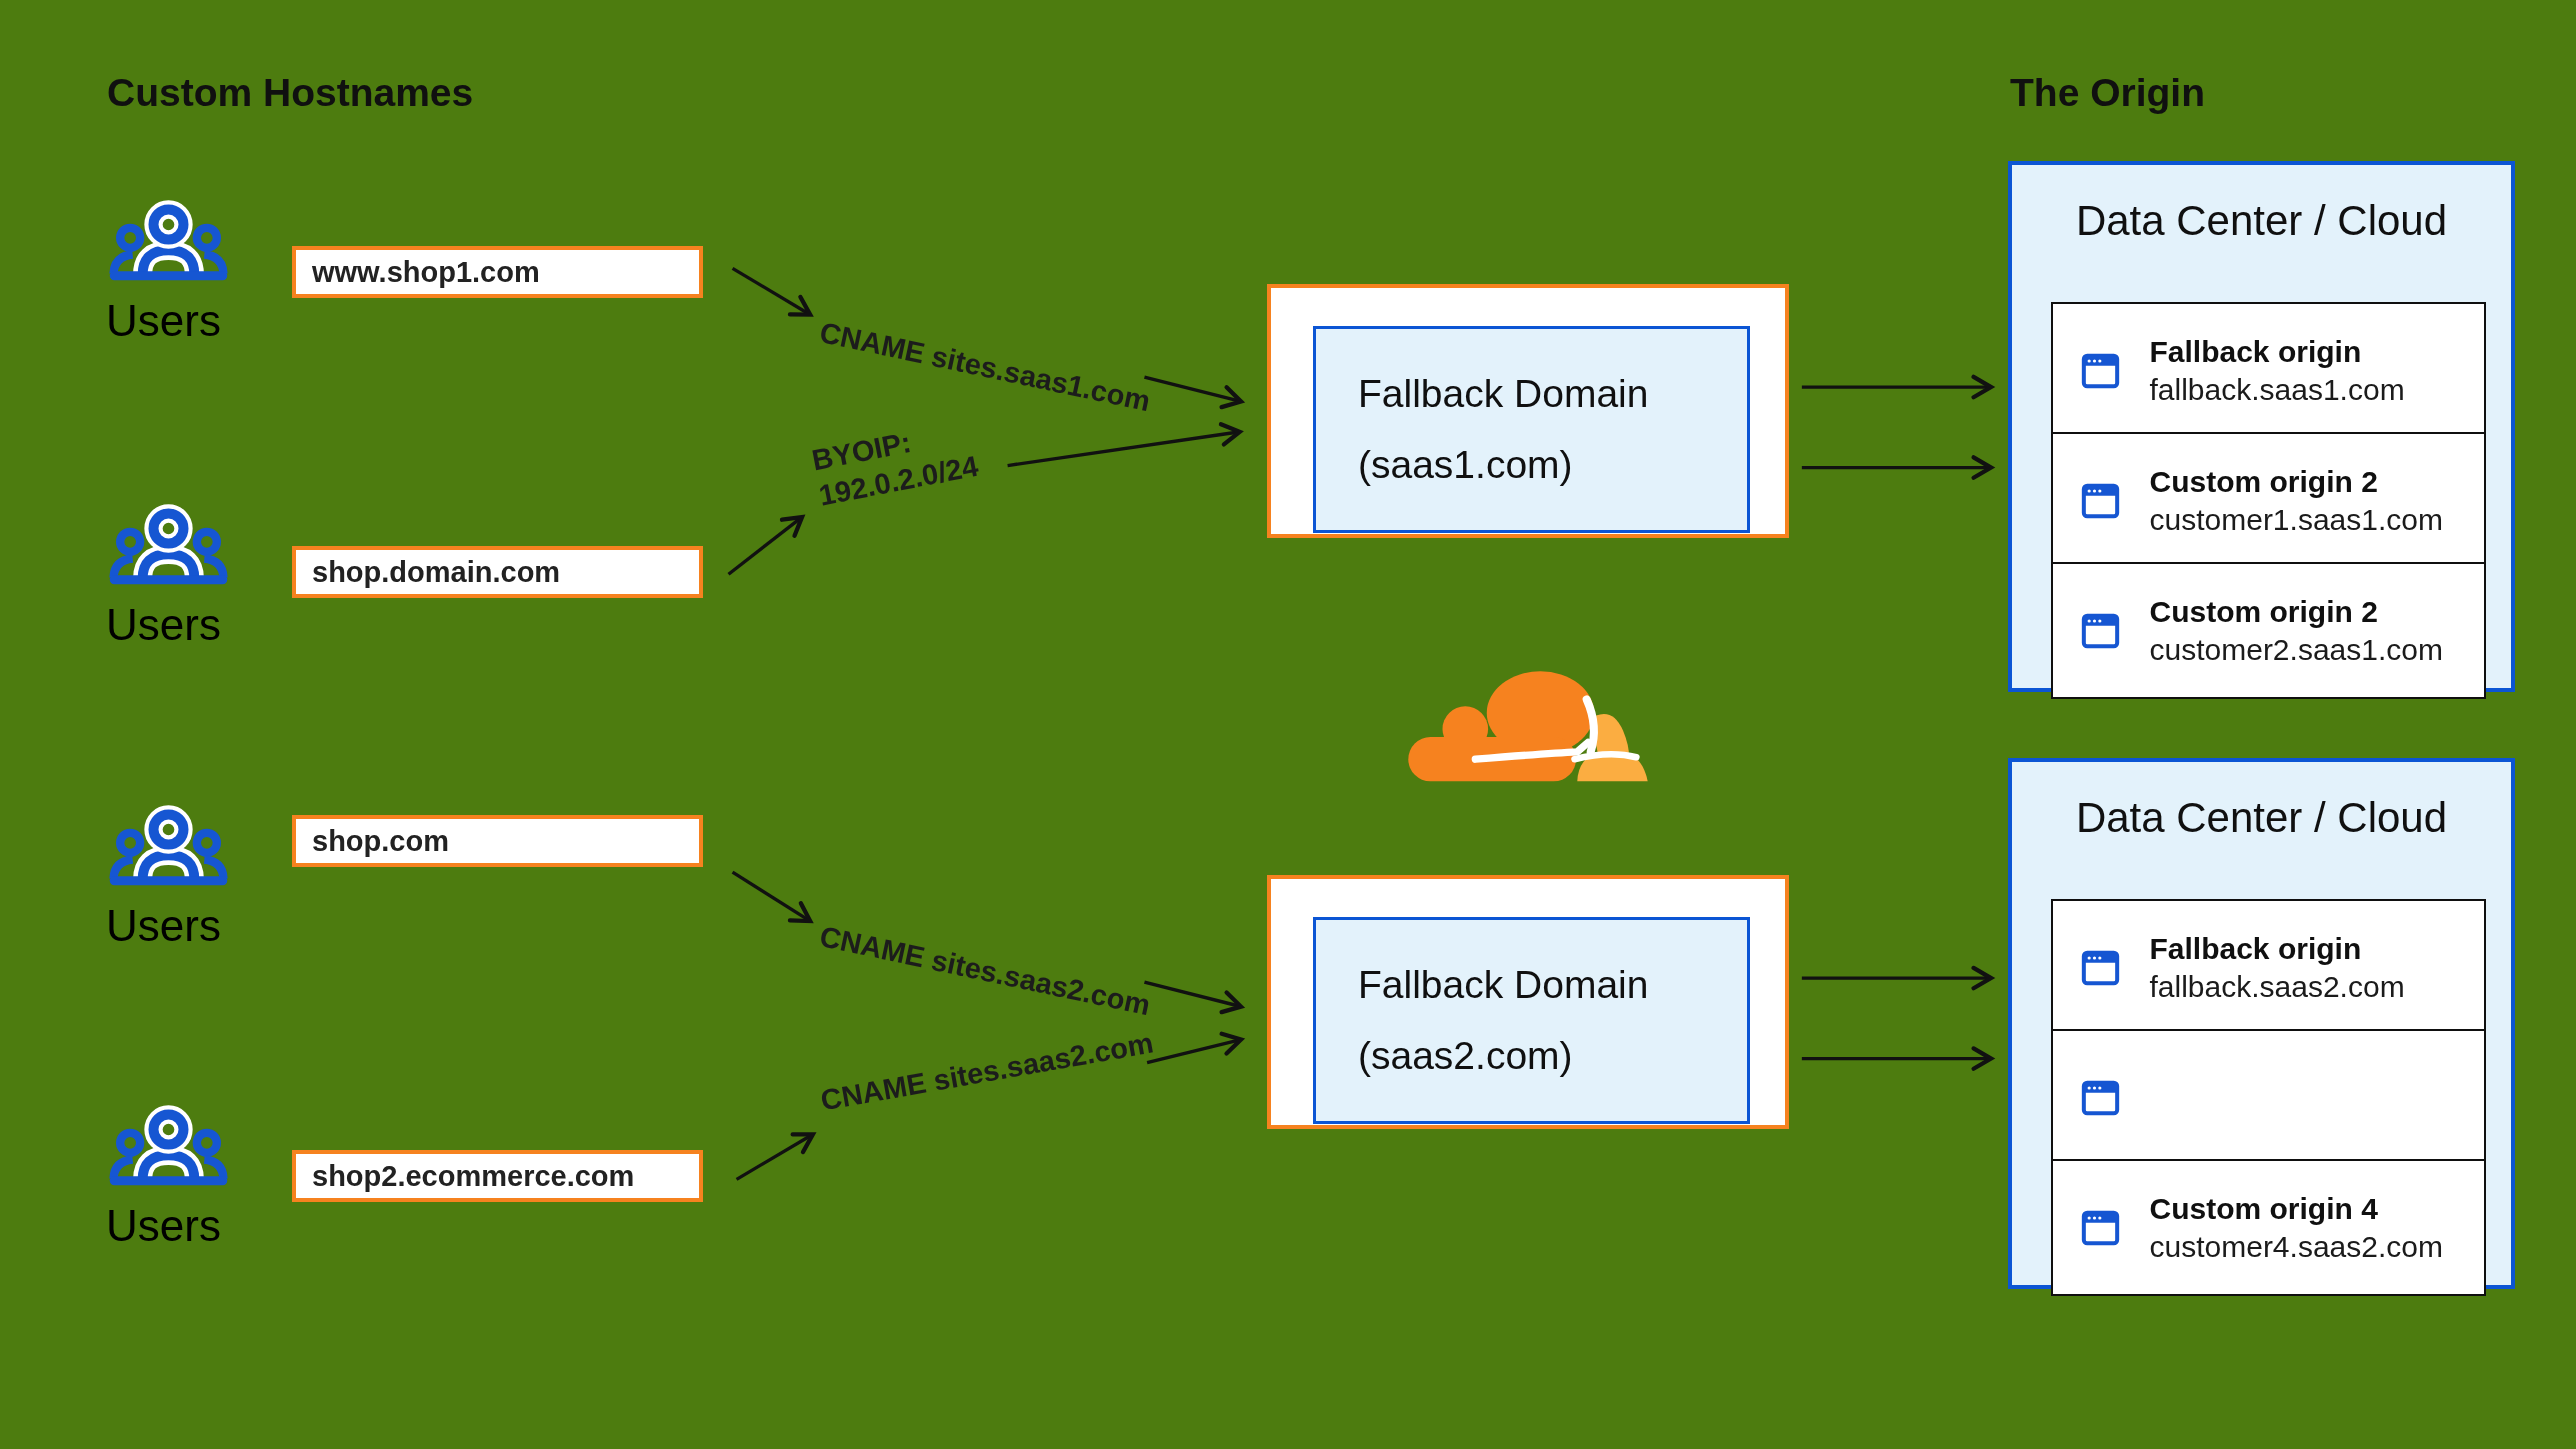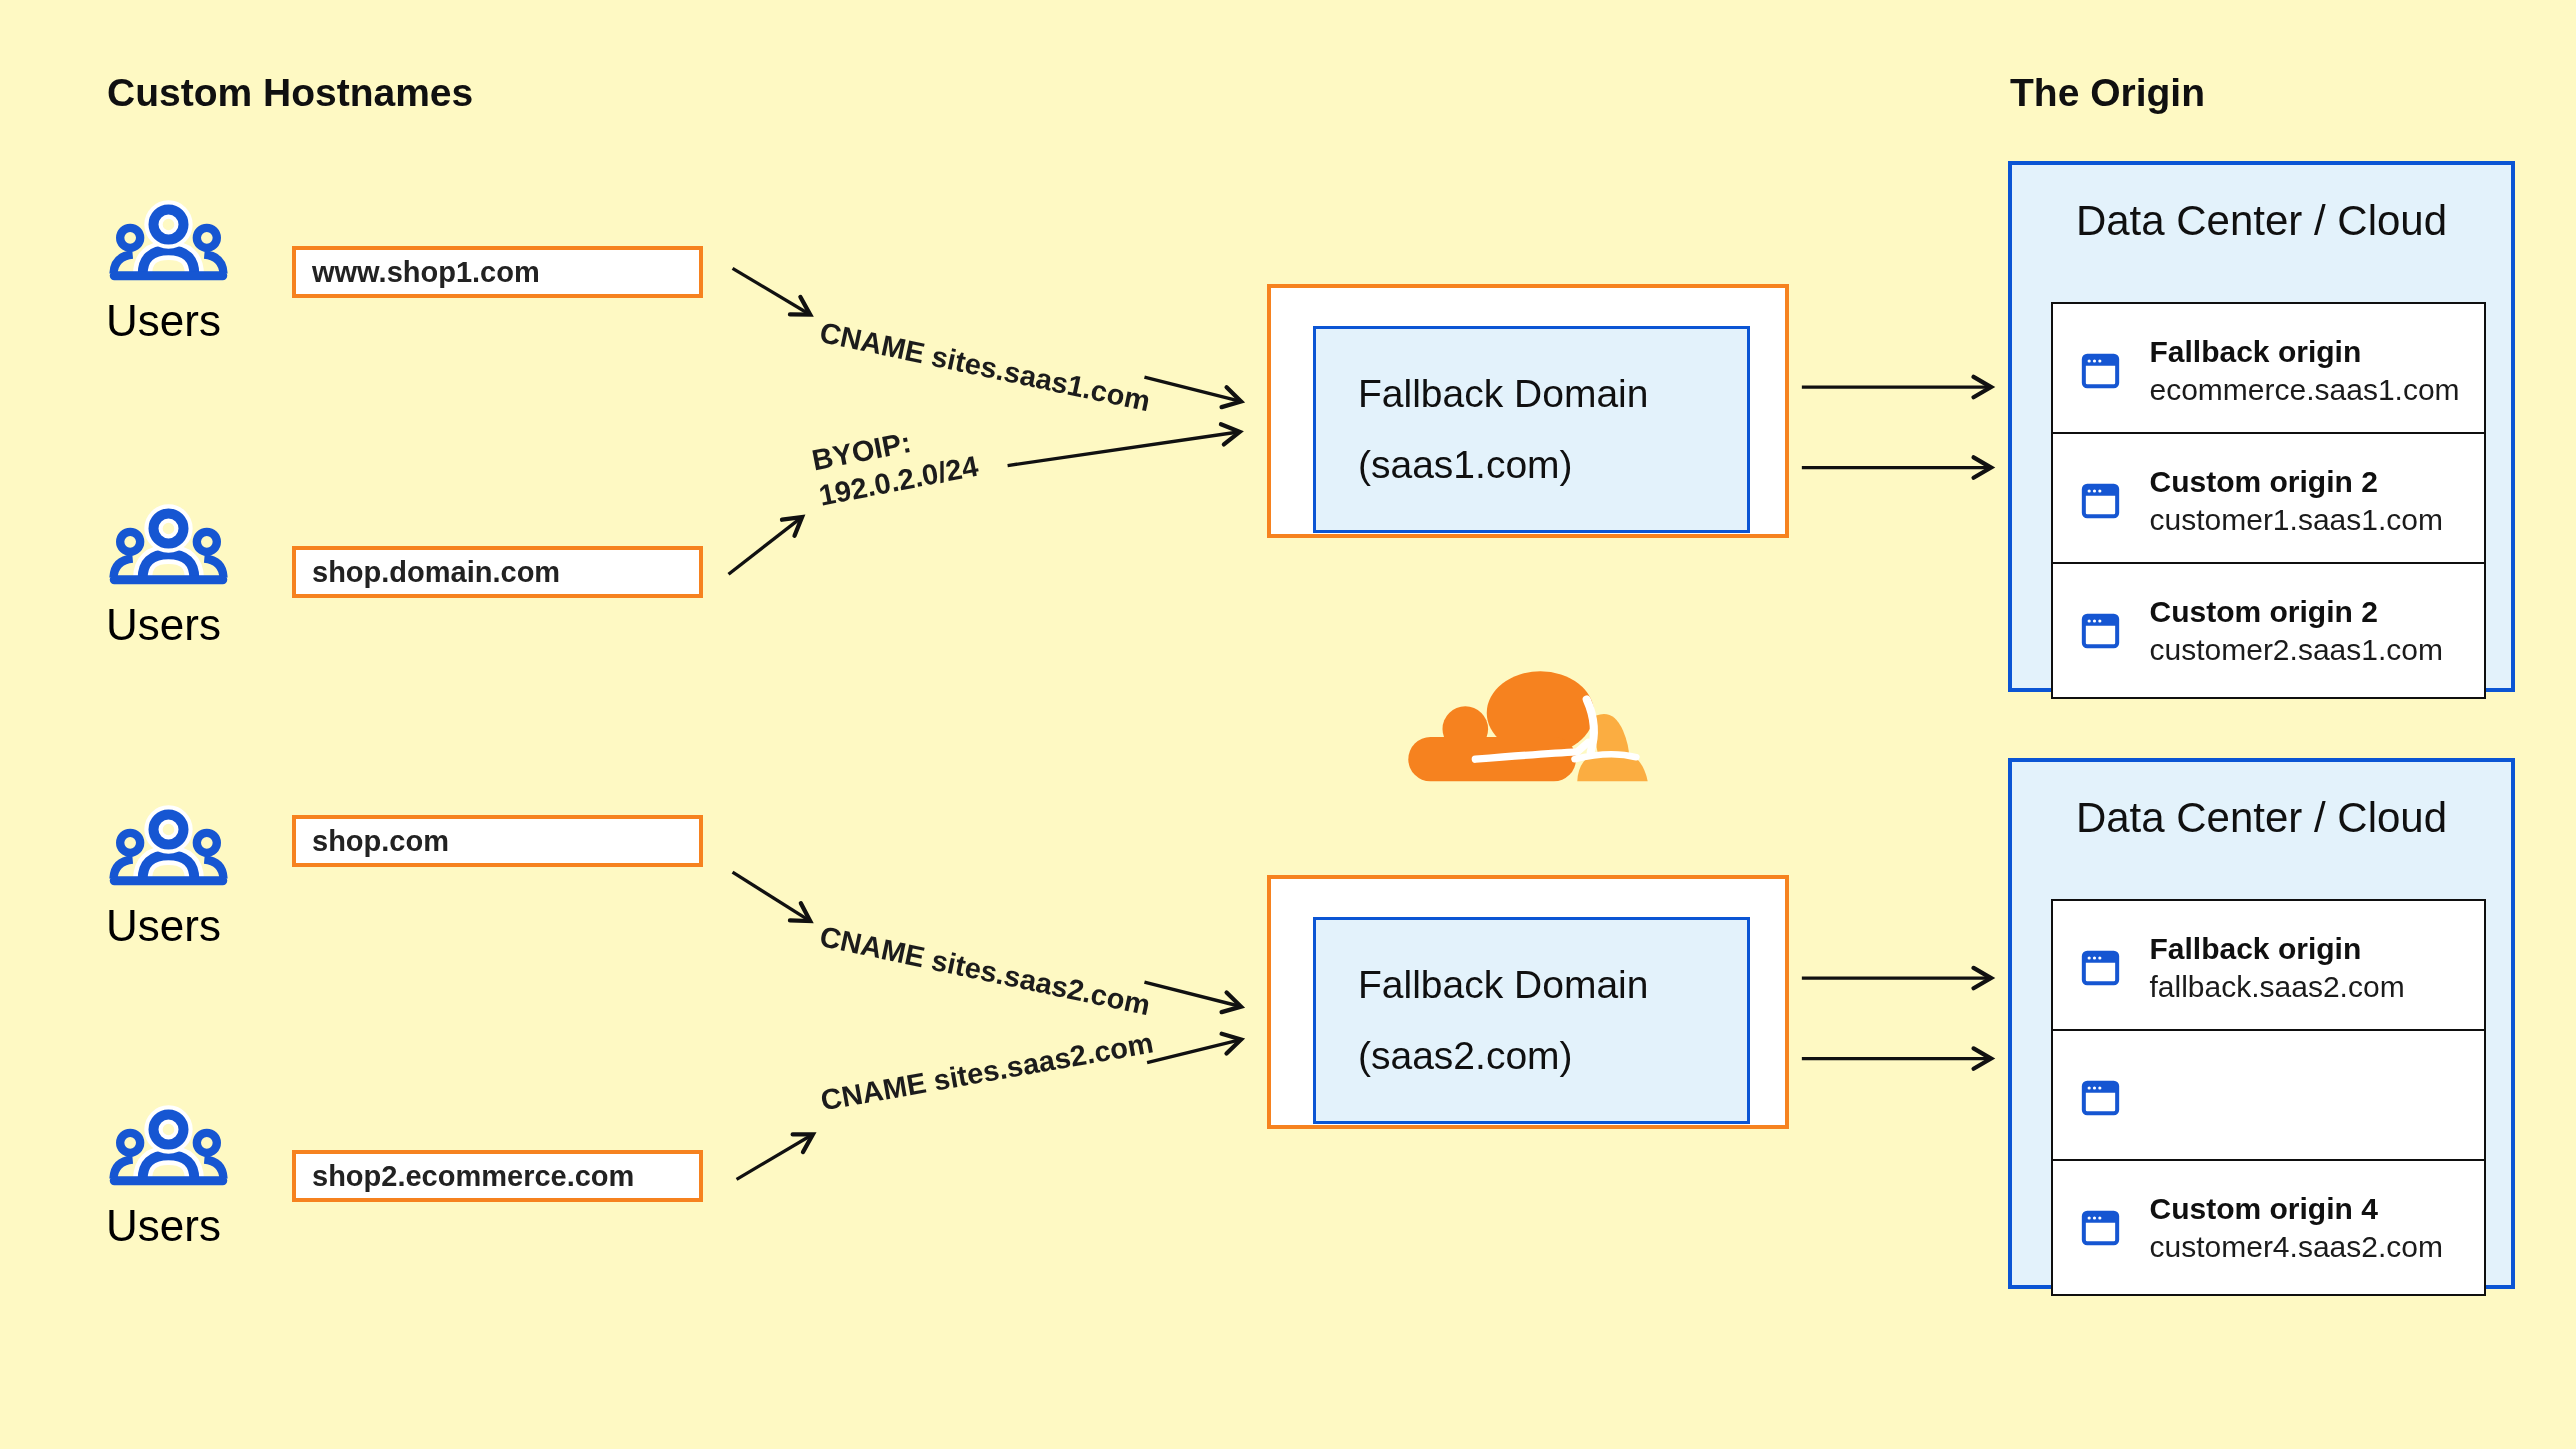--- a/index.html
+++ b/index.html
@@ -6,21 +6,21 @@
     --orange:#F6821F;
     --blue:#0B55D4;
     --light-blue:#E3F2FB;
     --icon-blue:#1656D2;
     --light-orange:#FBAD41;
     --arrow:#111111;
     --text:#111111;
   }
   html,body{margin:0;padding:0;background:#ffffff;}
   body{font-family:"Liberation Sans", sans-serif;color:var(--text);}
-  .canvas{position:relative;width:2576px;height:1449px;background:#fef9c3;overflow:hidden;}
+  .canvas{position:relative;width:2576px;height:1449px;background:#4d7c0f;overflow:hidden;}
   .canvas *,.canvas *::before,.canvas *::after{box-sizing:border-box;}
 
   .heading{position:absolute;font-size:39px;font-weight:bold;color:#101010;white-space:nowrap;}
   #heading-left{left:107px;top:71px;}
   #heading-right{left:2010px;top:71px;}
 
   .users-group{position:absolute;left:106px;width:127px;}
   .users-group svg{display:block;width:125px;height:86px;}
   .users-label{font-size:44px;color:#000;margin-top:11px;}
 
@@ -152,21 +152,21 @@
   </svg>
 
   <div class="dc-box" style="top:161px">
     <div class="dc-title">Data Center / Cloud</div>
     <div class="origin-item" style="top:137px">
       <svg viewBox="0 0 56 54">
           <use href="#browser-icon-def"></use>
         </svg>
       <div class="origin-text">
         <div class="origin-name">Fallback origin</div>
-        <div class="origin-host">ecommerce.saas1.com</div>
+        <div class="origin-host">fallback.saas1.com</div>
       </div>
     </div>
     <div class="origin-item" style="top:267px">
       <svg viewBox="0 0 56 54">
           <use href="#browser-icon-def"></use>
         </svg>
       <div class="origin-text">
         <div class="origin-name">Custom origin 2</div>
         <div class="origin-host">customer1.saas1.com</div>
       </div>

